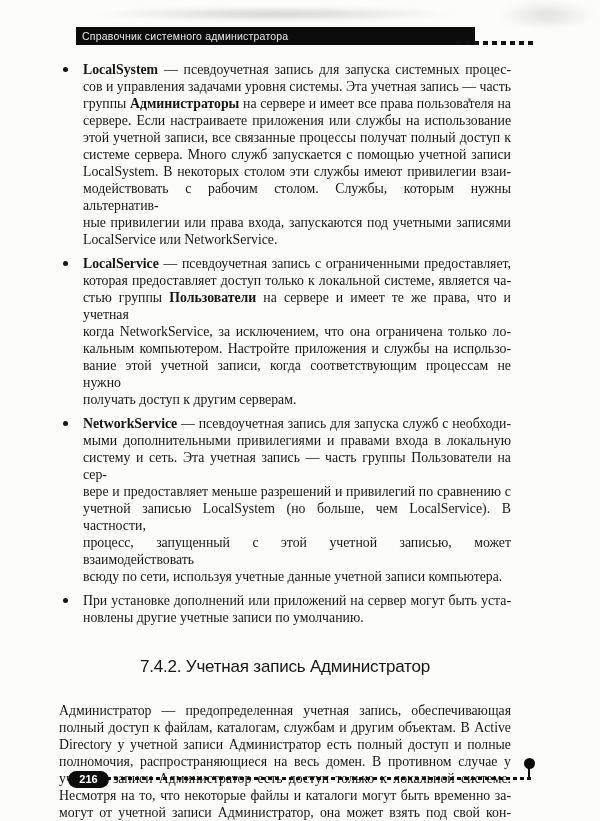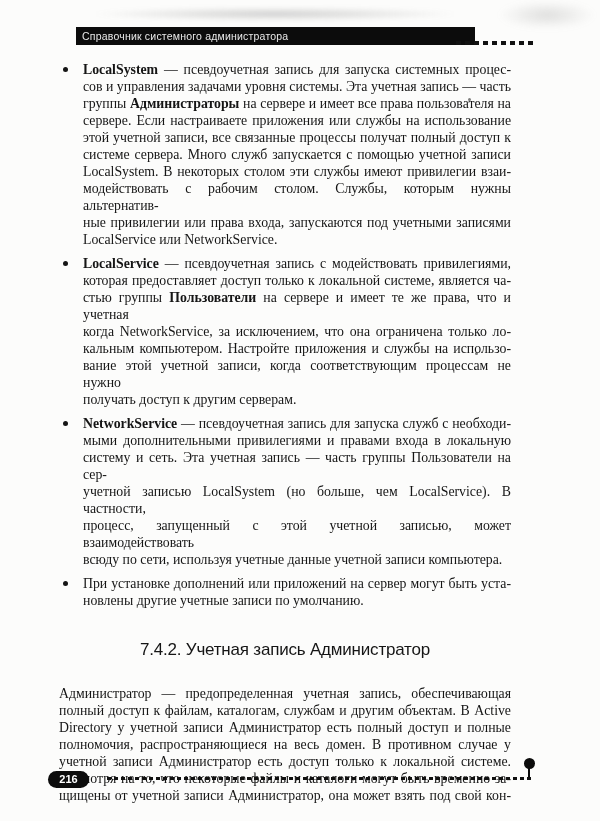--- a/index.html
+++ b/index.html
@@ -61,21 +61,21 @@
   .tline .bold{font-weight:bold;}
   .section-heading{
     margin-top:31px;height:20px;text-align:center;
     font-family:"Liberation Sans","DejaVu Sans",sans-serif;
     font-weight:normal;font-size:17px;line-height:20px;color:var(--ink);
     letter-spacing:-.2px;
   }
   .paragraph{margin-top:25px;}
   
   .page-badge{
-    position:absolute;left:48px;top:771px;width:41px;height:17px;
+    position:absolute;left:68px;top:771px;width:41px;height:17px;
     background:var(--header-bg);border-radius:9px;
     font-family:"Liberation Sans","DejaVu Sans",sans-serif;
     font-weight:bold;font-size:11px;line-height:17px;color:#ffffff;
     text-align:center;
   }
   .footer-dashes{
     position:absolute;left:107px;top:777px;width:426px;height:3px;
     background:repeating-linear-gradient(90deg,#111 0 4px,transparent 4px 7px);
   }
   .end-dot{
@@ -115,35 +115,36 @@
             <div class="tline fill"><span>системе сервера. Много служб запускается с помощью учетной записи</span></div>
             <div class="tline fill"><span>LocalSystem. В некоторых столом эти службы имеют привилегии взаи-</span></div>
             <div class="tline fill"><span>модействовать с рабочим столом. Службы, которым нужны альтернатив-</span></div>
             <div class="tline fill"><span>ные привилегии или права входа, запускаются под учетными записями</span></div>
             <div class="tline"><span>LocalService или NetworkService.</span></div>
           </div>
         </li>
         <li class="bullet">
           <span class="marker"></span>
           <div class="btext">
-            <div class="tline fill"><span class="bold">LocalService</span><span> — псевдоучетная запись с модействовать привилегиями,</span></div>
+            <div class="tline fill"><span class="bold">LocalService</span><span> — псевдоучетная запись с ограниченными предоставляет,</span></div>
             <div class="tline fill"><span>которая предоставляет доступ только к локальной системе, является ча-</span></div>
             <div class="tline fill"><span>стью группы </span><span class="bold">Пользователи</span><span> на сервере и имеет те же права, что и учетная</span></div>
             <div class="tline fill"><span>когда NetworkService, за исключением, что она ограничена только ло-</span></div>
             <div class="tline fill"><span>кальным компьютером. Настройте приложения и службы на использо-</span></div>
             <div class="tline fill"><span>вание этой учетной записи, когда соответствующим процессам не нужно</span></div>
             <div class="tline"><span>получать доступ к другим серверам.</span></div>
           </div>
         </li>
         <li class="bullet">
           <span class="marker"></span>
           <div class="btext">
             <div class="tline fill"><span class="bold">NetworkService</span><span> — псевдоучетная запись для запуска служб с необходи-</span></div>
             <div class="tline fill"><span>мыми дополнительными привилегиями и правами входа в локальную</span></div>
             <div class="tline fill"><span>систему и сеть. Эта учетная запись — часть группы Пользователи на сер-</span></div>
+            <div class="tline fill"><span>вере и предоставляет меньше разрешений и привилегий по сравнению с</span></div>
             <div class="tline fill"><span>учетной записью LocalSystem (но больше, чем LocalService). В частности,</span></div>
             <div class="tline fill"><span>процесс, запущенный с этой учетной записью, может взаимодействовать</span></div>
             <div class="tline"><span>всюду по сети, используя учетные данные учетной записи компьютера.</span></div>
           </div>
         </li>
         <li class="bullet">
           <span class="marker"></span>
           <div class="btext">
             <div class="tline fill"><span>При установке дополнений или приложений на сервер могут быть уста-</span></div>
             <div class="tline"><span>новлены другие учетные записи по умолчанию.</span></div>
@@ -153,21 +154,21 @@
 
     <div class="section-heading">7.4.2. Учетная запись Администратор</div>
 
     <div class="paragraph">
         <div class="tline fill"><span>Администратор — предопределенная учетная запись, обеспечивающая</span></div>
         <div class="tline fill"><span>полный доступ к файлам, каталогам, службам и другим объектам. В Active</span></div>
         <div class="tline fill"><span>Directory у учетной записи Администратор есть полный доступ и полные</span></div>
         <div class="tline fill"><span>полномочия, распространяющиеся на весь домен. В противном случае у</span></div>
         <div class="tline fill"><span>учетной записи Администратор есть доступ только к локальной системе.</span></div>
         <div class="tline fill"><span>Несмотря на то, что некоторые файлы и каталоги могут быть временно за-</span></div>
-        <div class="tline fill"><span>щищены от учетной записи Администратор, она может взять под свой кон-</span></div>
+        <div class="tline fill"><span>могут от учетной записи Администратор, она может взять под свой кон-</span></div>
       </div>
   </div>
 
   <div class="page-badge">216</div>
   <div class="footer-dashes"></div>
   <div class="end-dot-stem"></div>
   <div class="end-dot"></div>
 
 </div>
 

